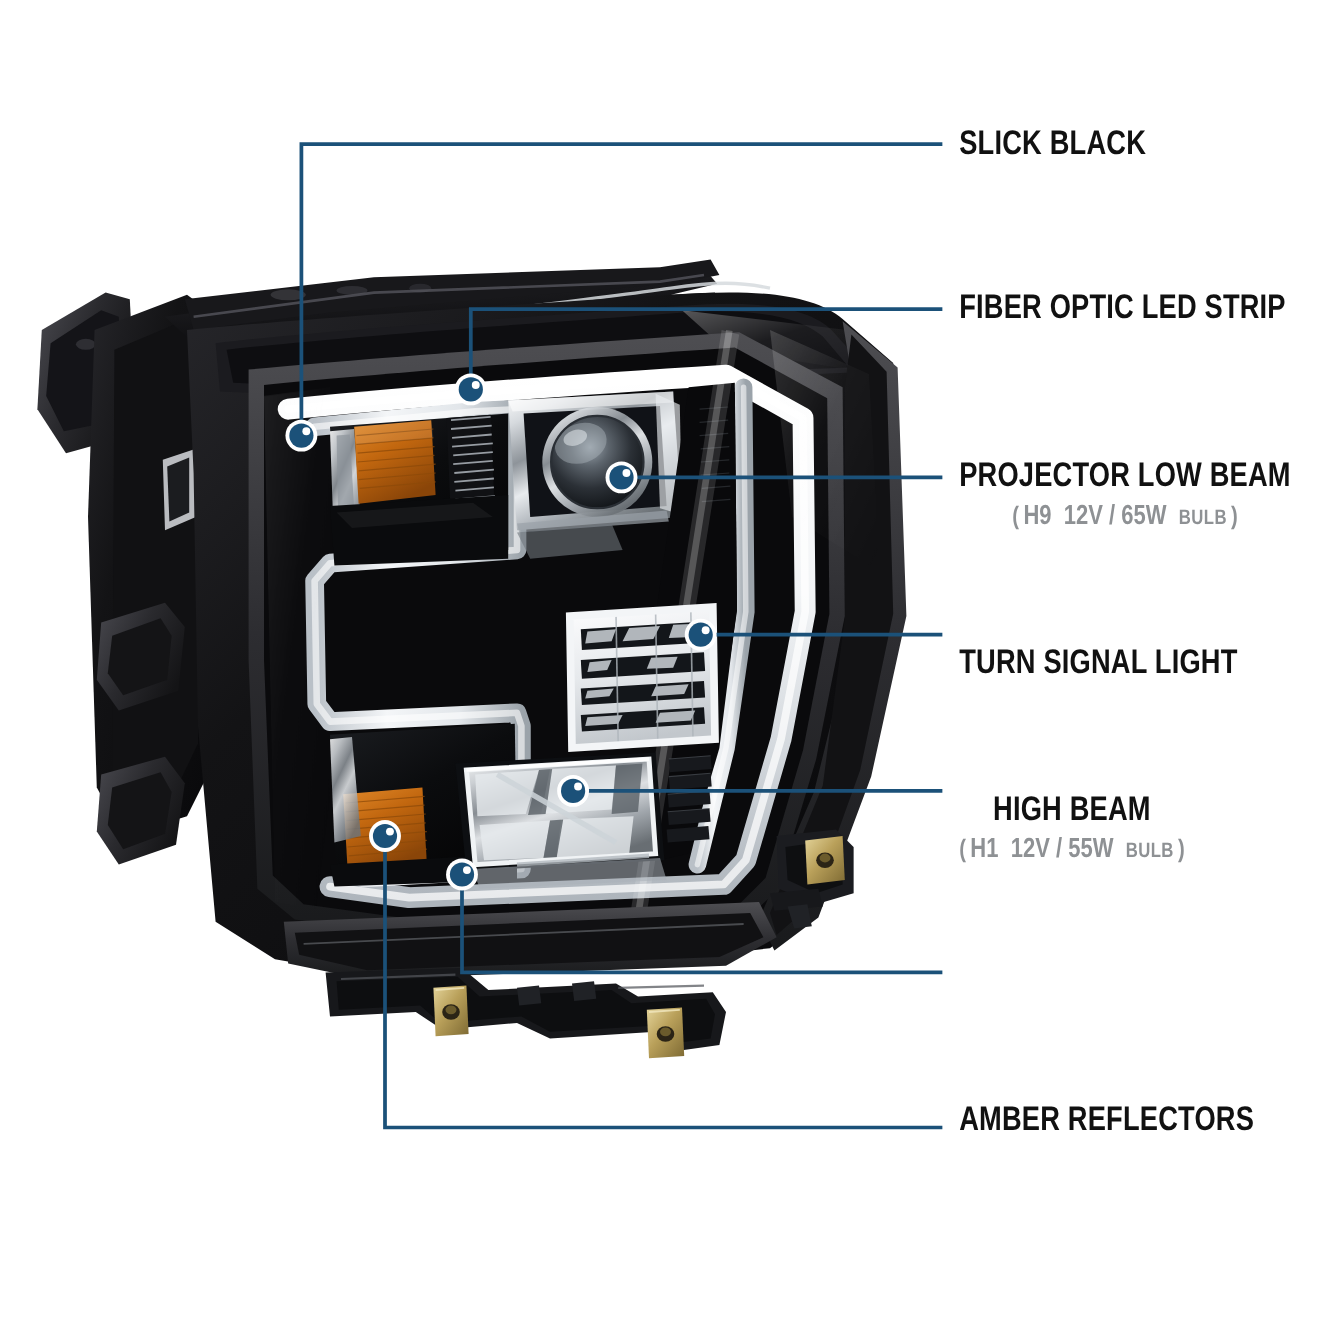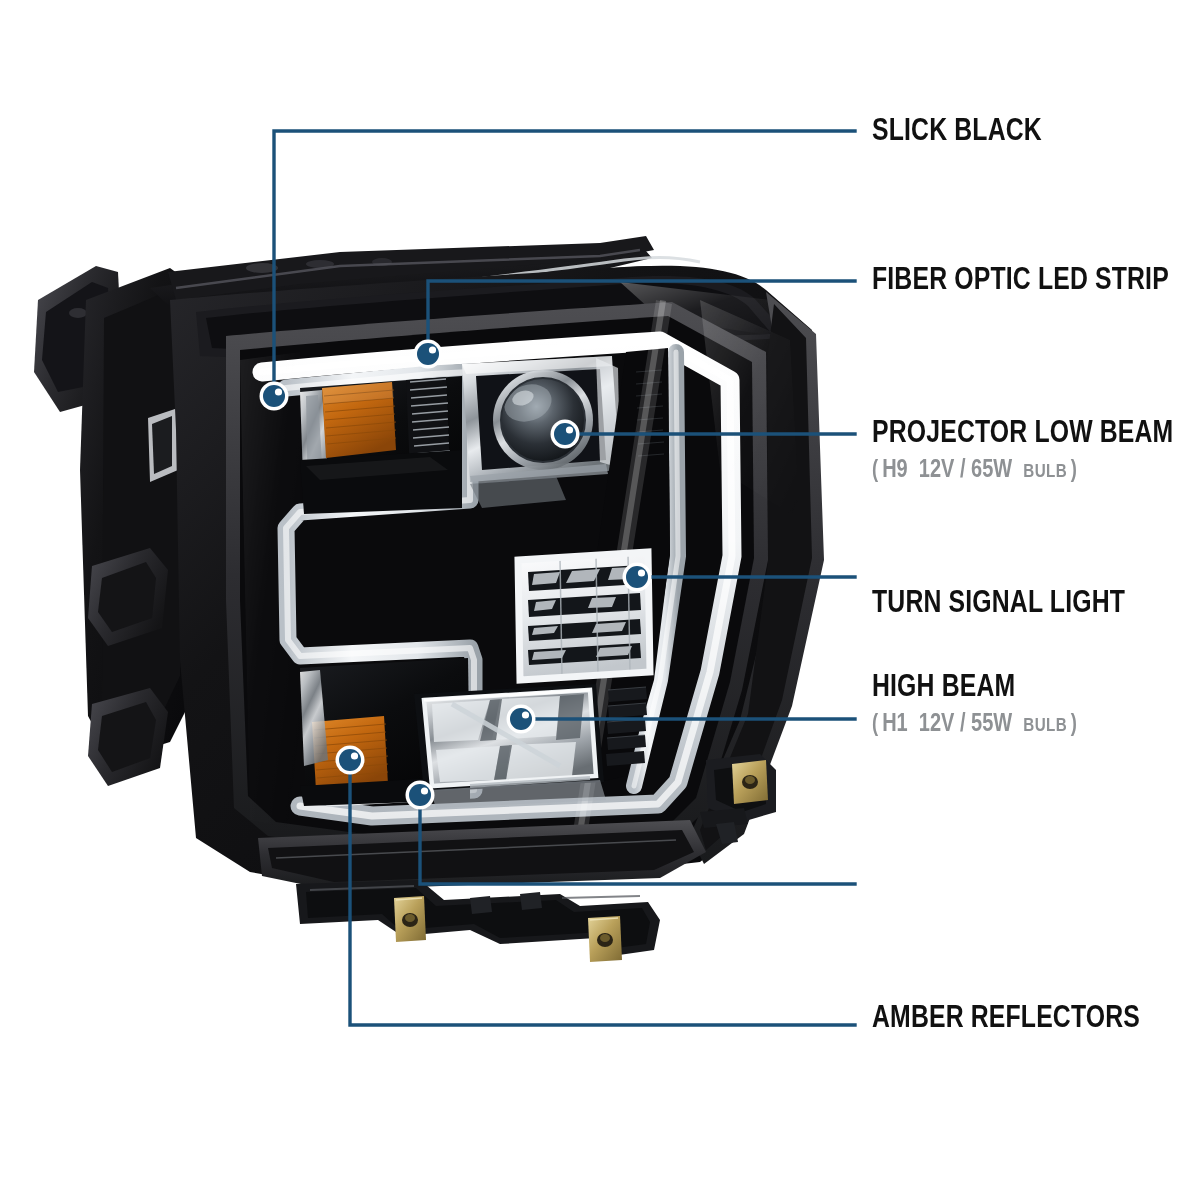--- a/index.html
+++ b/index.html
@@ -24,20 +24,21 @@
 
   
   #leaders{
     position:absolute; left:0; top:0; width:1200px; height:1200px;
   }
 
   
   .label-group{
     position:absolute;
     white-space:nowrap;
+    text-align:center;
   }
   .label-main{
     font-family:"Liberation Sans Narrow","Liberation Sans",sans-serif;
     font-weight:700;
     font-size:31px;
     letter-spacing:0.2px;
     color:#111111;
     line-height:1.0;
     transform:scaleX(0.80);
     transform-origin:left center;
@@ -539,21 +540,21 @@
 
   <div class="label-group" style="left:872px; top:416px;">
     <span class="label-main">PROJECTOR LOW BEAM</span>
     <span class="label-sub"><span class="paren">(</span> H9&nbsp; 12V / 65W&nbsp; <span class="small">BULB</span><span class="paren"> )</span></span>
   </div>
 
   <div class="label-group" style="left:872px; top:586px;">
     <span class="label-main">TURN SIGNAL LIGHT</span>
   </div>
 
-  <div class="label-group" style="left:872px; top:670px;">
+  <div class="label-group" style="left:872px; top:719px;">
     <span class="label-main">HIGH BEAM</span>
     <span class="label-sub"><span class="paren">(</span> H1&nbsp; 12V / 55W&nbsp; <span class="small">BULB</span><span class="paren"> )</span></span>
   </div>
 
 
   <div class="label-group" style="left:872px; top:1001px;">
     <span class="label-main">AMBER REFLECTORS</span>
   </div>
 
 </div>

